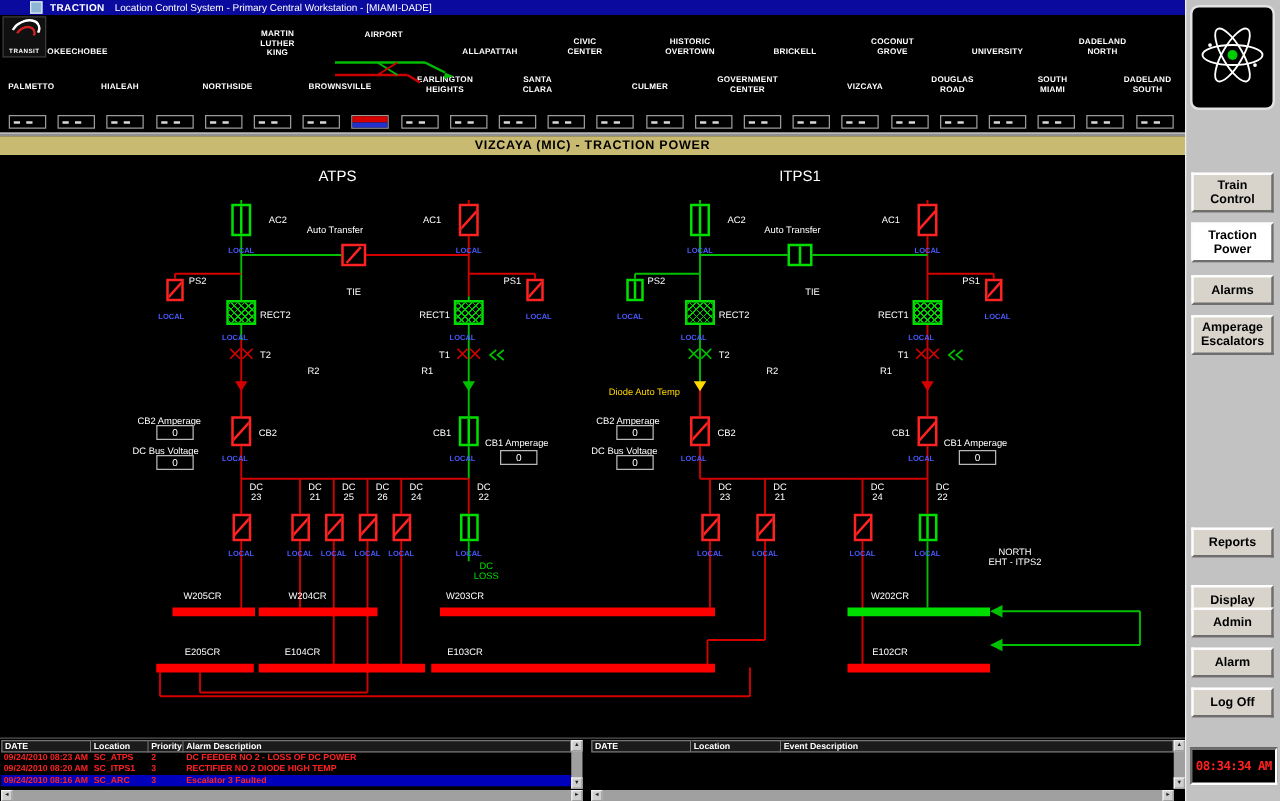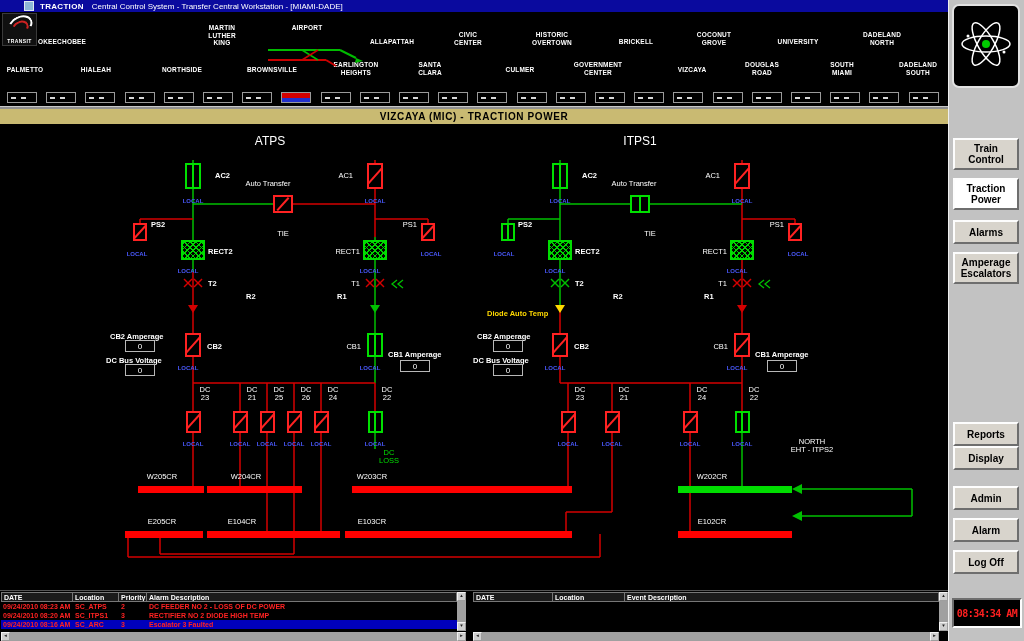--- a/index.html
+++ b/index.html
@@ -35,21 +35,21 @@
 
   
   #pheader{position:absolute;left:0;top:109px;width:948px;height:15px;background:var(--header_bar);
     display:flex;align-items:center;justify-content:center;color:#000;font-size:10px;font-weight:bold;letter-spacing:.6px;}
 
   
   #schematic{position:absolute;left:0;top:124px;width:948px;height:466px;background:#000;}
   #schematic-svg{position:absolute;left:0;top:0;pointer-events:none;}
   .slabel{position:absolute;color:#fff;font-size:7.5px;white-space:pre-line;text-align:center;line-height:8px;}
   .an-m{transform:translate(-50%,-50%);}
-  .an-s{transform:translate(0,-50%);text-align:right;font-weight:bold;}
+  .an-s{transform:translate(0,-50%);text-align:right;}
   .an-e{transform:translate(-100%,-50%);text-align:right;}
   .local{color:var(--local_blue);font-size:6px;font-weight:bold;}
   .breaker{position:absolute;background:#000;border:2px solid #fff;box-sizing:border-box;overflow:hidden;}
   .breaker .ln{position:absolute;left:50%;top:50%;width:2px;height:120%;}
   .ln-v{transform:translate(-50%,-50%);}
   .ln-d{transform:translate(-50%,-50%) rotate(42deg);}
   .rectbox{position:absolute;width:24px;height:20px;border:2px solid #00dd00;box-sizing:border-box;background-color:#000;
     background-image:repeating-linear-gradient(45deg,rgba(0,221,0,.95) 0 1px,transparent 1px 4px),
                      repeating-linear-gradient(-45deg,rgba(0,221,0,.95) 0 1px,transparent 1px 4px);}
   .vbox{position:absolute;width:30px;height:12px;border:1px solid #b8b8b8;background:#000;color:#fff;
@@ -93,21 +93,21 @@
     border-color:#6e6e6e #fdfdfd #fdfdfd #6e6e6e;color:var(--clock_text);
     font-family:"DejaVu Sans Mono",monospace;font-size:10px;font-weight:bold;letter-spacing:-.5px;
     display:flex;align-items:center;justify-content:center;box-sizing:border-box;}
 </style>
 </head>
 <body>
 
 <div id="titlebar">
   <span class="wicon"></span>
   <span class="app">TRACTION</span>
-  <span class="wtitle">Central Control System - Transfer Central Workstation - [MIAMI-DADE]</span>
+  <span class="wtitle">Location Control System - Primary Central Workstation - [MIAMI-DADE]</span>
 </div>
 
 <div id="map">
   <div id="transit-logo">
     <div class="sw1"></div>
     <div class="sw2"></div>
     <div class="ltxt">TRANSIT</div>
   </div>
   <div id="map-stations">
       <div class="station" style="left: 62px; top: 30px;">OKEECHOBEE</div>
@@ -578,18 +578,18 @@
       <circle cx="32" cy="38" r="4" fill="#00cc00"></circle>
       <circle cx="14" cy="30" r="1.5" fill="#fff"></circle>
       <circle cx="50" cy="46" r="1.5" fill="#fff"></circle>
     </svg>
   </div>
   <div class="sb-btn" style="top:138px;height:32px">Train Control</div>
   <div class="sb-btn active" style="top:178px;height:32px">Traction Power</div>
   <div class="sb-btn" style="top:220px;height:24px">Alarms</div>
   <div class="sb-btn" style="top:252px;height:32px">Amperage Escalators</div>
   <div class="sb-btn" style="top:422px;height:24px">Reports</div>
-  <div class="sb-btn" style="top:446px;height:24px">Display</div>
+  <div class="sb-btn" style="top:468px;height:24px">Display</div>
   <div class="sb-btn" style="top:486px;height:24px">Admin</div>
   <div class="sb-btn" style="top:518px;height:24px">Alarm</div>
   <div class="sb-btn" style="top:550px;height:24px">Log Off</div>
   <div id="clock">08:34:34 AM</div>
 </div>
 
 </body></html>

